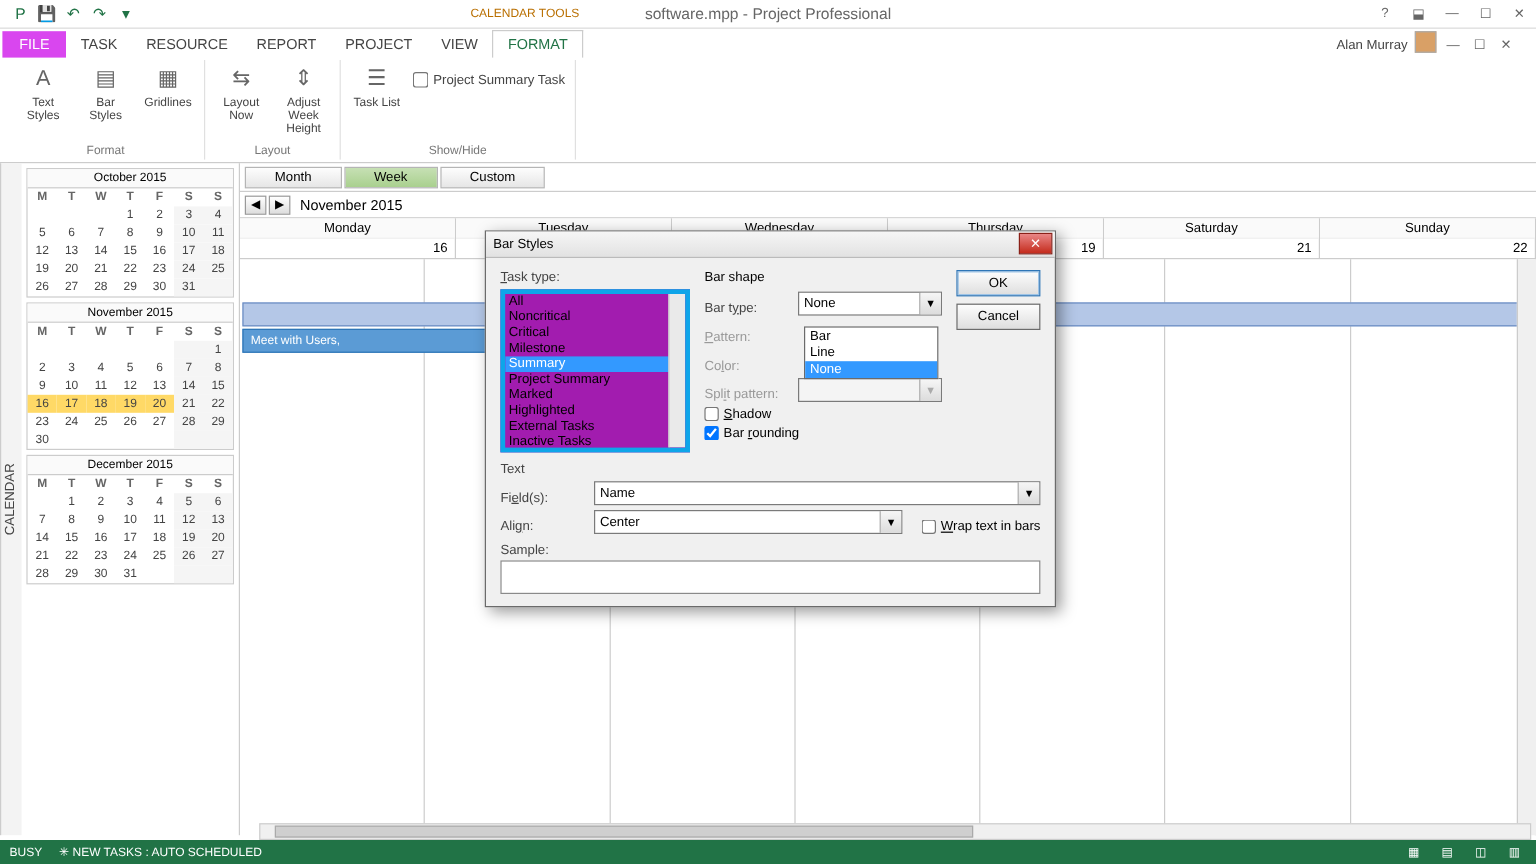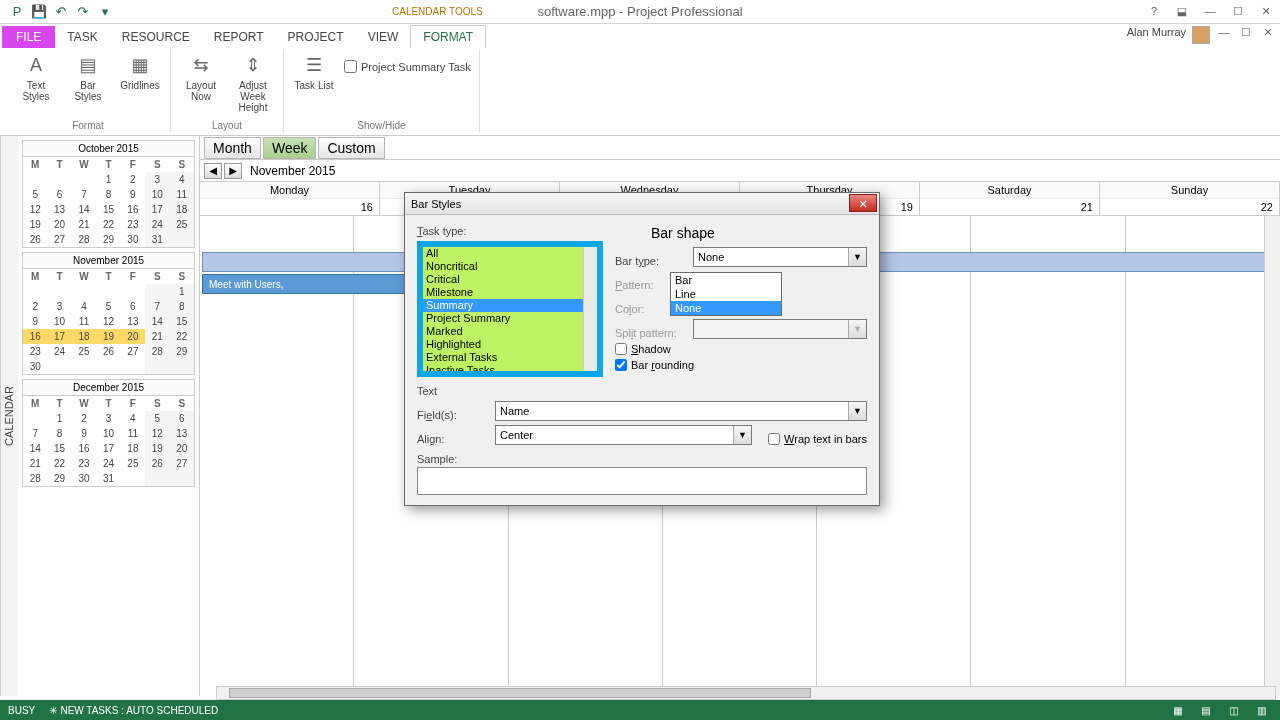--- a/index.html
+++ b/index.html
@@ -12,21 +12,21 @@
 .title-ctx { position: absolute; left: 50%; transform: translateX(-50%); color: #666; font-size: 13px; }
 .title-tools { position: absolute; left: 392px; font-size: 10px; color: #b96f00; }
 .win-controls { position: absolute; right: 4px; display: flex; gap: 8px; }
 .win-controls span { width: 20px; text-align: center; color: #666; cursor: pointer; }
 
 
 .ribbon-tabs { height: 24px; background: #fff; display: flex; align-items: flex-end; padding-left: 2px; position: relative; }
 .file-tab { background: #d946ef; color: #fff; padding: 4px 14px; font-size: 12px; }
 .rtab { padding: 4px 12px; font-size: 12px; color: #444; }
 .rtab.active { color: #217346; border: 1px solid #ccc; border-bottom: none; background: #fff; }
-.user-area { position: absolute; right: 4px; top: 2px; display: flex; align-items: flex-start; gap: 6px; font-size: 11px; color: #444; }
+.user-area { position: absolute; right: 17px; top: 2px; display: flex; align-items: flex-end; gap: 6px; font-size: 11px; color: #444; }
 .user-area .avatar { width: 18px; height: 18px; background: #d9a066; border: 1px solid #aaa; }
 .user-area span.ctrl { width: 16px; color: #666; text-align: center; }
 
 
 .ribbon { height: 88px; background: #fff; border-bottom: 1px solid #ccc; display: flex; padding: 2px 6px; }
 .rgroup { display: flex; flex-direction: column; align-items: center; padding: 0 8px; border-right: 1px solid #e0e0e0; }
 .rgroup-row { display: flex; gap: 8px; height: 70px; align-items: flex-start; padding-top: 4px; }
 .rbtn { display: flex; flex-direction: column; align-items: center; gap: 2px; width: 44px; font-size: 10px; color: #444; text-align: center; line-height: 1.1; }
 .rbtn .ricon { width: 28px; height: 24px; display: flex; align-items: center; justify-content: center; font-size: 18px; color: #666; }
 .rgroup-label { font-size: 10px; color: #777; padding: 2px; }
@@ -39,21 +39,21 @@
 .mini-cal { border: 1px solid #ccc; margin-bottom: 4px; font-size: 10px; }
 .mini-cal .mc-head { text-align: center; padding: 2px; border-bottom: 1px solid #ccc; background: #fafafa; }
 .mini-cal table { width: 100%; border-collapse: collapse; }
 .mini-cal th, .mini-cal td { text-align: center; padding: 2px 0; color: #444; width: 14.28%; }
 .mini-cal th { color: #666; }
 .mini-cal td.hl { background: #ffd966; }
 .mini-cal td.wk { background: #f5f5f5; }
 
 .cal-main { flex: 1; display: flex; flex-direction: column; }
 .view-bar { height: 24px; border-bottom: 1px solid #ccc; display: flex; align-items: center; padding-left: 4px; gap: 2px; }
-.view-btn { border: 1px solid #b5b5b5; background: linear-gradient(#fdfdfd,#e6e6e6); padding: 2px 8px; font-size: 14px; }
+.view-btn { border: 1px solid #b5b5b5; background: linear-gradient(#fdfdfd,#e6e6e6); padding: 2px 24px; font-size: 11px; }
 .view-btn.active { background: linear-gradient(#c6e0b4,#a9d08e); }
 .nav-bar { height: 22px; border-bottom: 1px solid #ccc; display: flex; align-items: center; gap: 2px; padding-left: 4px; }
 .nav-arrow { width: 18px; height: 16px; border: 1px solid #999; background: linear-gradient(#fff,#ddd); text-align: center; font-size: 10px; line-height: 14px; }
 .month-label { padding-left: 6px; font-size: 12px; }
 
 .week-header { display: flex; border-bottom: 1px solid #ccc; }
 .day-col { flex: 1; border-right: 1px solid #ccc; }
 .day-col .dname { text-align: center; font-size: 11px; padding: 2px; background: #fafafa; }
 .day-col .dnum { text-align: right; font-size: 11px; padding: 2px 6px; border-top: 1px solid #eee; }
 
@@ -63,27 +63,27 @@
 .task-bar2 { position: absolute; left: 2px; width: 35%; top: 58px; height: 20px; background: #5b9bd5; border: 1px solid #2e75b6; color: #fff; font-size: 10px; display: flex; align-items: center; padding-left: 6px; }
 .scroll-v { position: absolute; right: 0; top: 0; bottom: 0; width: 16px; background: #f0f0f0; border-left: 1px solid #ccc; }
 .dialog { position: absolute; left: 404px; top: 192px; width: 476px; background: #f0f0f0; border: 1px solid #6b6b6b; box-shadow: 4px 4px 12px rgba(0,0,0,0.4); }
 .dlg-title { background: linear-gradient(#f6f6f6,#e2e2e2); height: 22px; display: flex; align-items: center; padding-left: 6px; border-bottom: 1px solid #bbb; position: relative; font-size: 11px; }
 .dlg-close { position: absolute; right: 2px; top: 1px; width: 28px; height: 18px; background: linear-gradient(#e98686,#c42b1c); color: #fff; text-align: center; line-height: 18px; border: 1px solid #8a2018; font-size: 11px; }
 .dlg-body { padding: 10px 12px; }
 .dlg-row { display: flex; gap: 12px; }
 .lbl { font-size: 11px; color: #444; }
 .lbl u { text-decoration: underline; }
 .lbl.dis { color: #999; }
-.listbox { width: 186px; height: 136px; border: 6px solid #0ea5e9; background: #bef264; font-size: 11px; overflow: hidden; position: relative; }
+.listbox { width: 158px; height: 136px; border: 4px solid #0ea5e9; background: #a21caf; font-size: 11px; overflow: hidden; position: relative; }
 .listbox .li { padding: 0 3px; line-height: 13px; }
 .listbox .li.sel { background: #3399ff; color: #fff; }
 .listbox .sb { position: absolute; right: 0; top: 0; bottom: 0; width: 14px; background: #eaeaea; border-left: 1px solid #ccc; }
 
 .shape-col { flex: 1; }
-.shape-col .sec { font-size: 14px; margin-bottom: 6px; margin-left: 36px; }
+.shape-col .sec { font-size: 11px; margin-bottom: 6px; }
 .frow { display: flex; align-items: flex-end; gap: 6px; margin-bottom: 4px; height: 20px; }
 .frow .flabel { width: 72px; font-size: 11px; }
 .combo { flex: 1; height: 20px; border: 1px solid #7a7a7a; background: #fff; display: flex; align-items: center; padding-left: 4px; font-size: 11px; position: relative; }
 .combo .arrow { position: absolute; right: 0; top: 0; width: 18px; height: 18px; border-left: 1px solid #aaa; background: linear-gradient(#f6f6f6,#dcdcdc); text-align: center; font-size: 9px; line-height: 18px; }
 .combo.dis { background: #f4f4f4; color: #aaa; }
 .dd-open { position: absolute; left: 670px; top: 272px; width: 112px; border: 1px solid #6b6b6b; background: #fff; font-size: 11px; z-index: 20; }
 .dd-open .dd-item { padding: 1px 4px; }
 .dd-open .dd-item.sel { background: #3399ff; color: #fff; }
 
 .btns { display: flex; flex-direction: column; gap: 6px; width: 70px; }
@@ -489,20 +489,24 @@
         </div>
         <div class="chk">
             <input type="checkbox" style="">
             <span><u>S</u>hadow</span>
           </div>
         <div class="chk">
             <input type="checkbox" checked="" style="">
             <span>Bar <u>r</u>ounding</span>
           </div>
       </div>
+      <div class="btns">
+        <button class="dlg-btn ok">OK</button>
+        <button class="dlg-btn">Cancel</button>
+      </div>
     </div>
 
     <div class="text-sec">
       <div class="lbl" style="margin-bottom:4px">Text</div>
       <div class="frow">
         <div class="flabel lbl">Fi<u>e</u>ld(s):</div>
         <div class="combo wide-combo">
             <span>Name</span>
             <div class="arrow">▼</div>
           </div>

